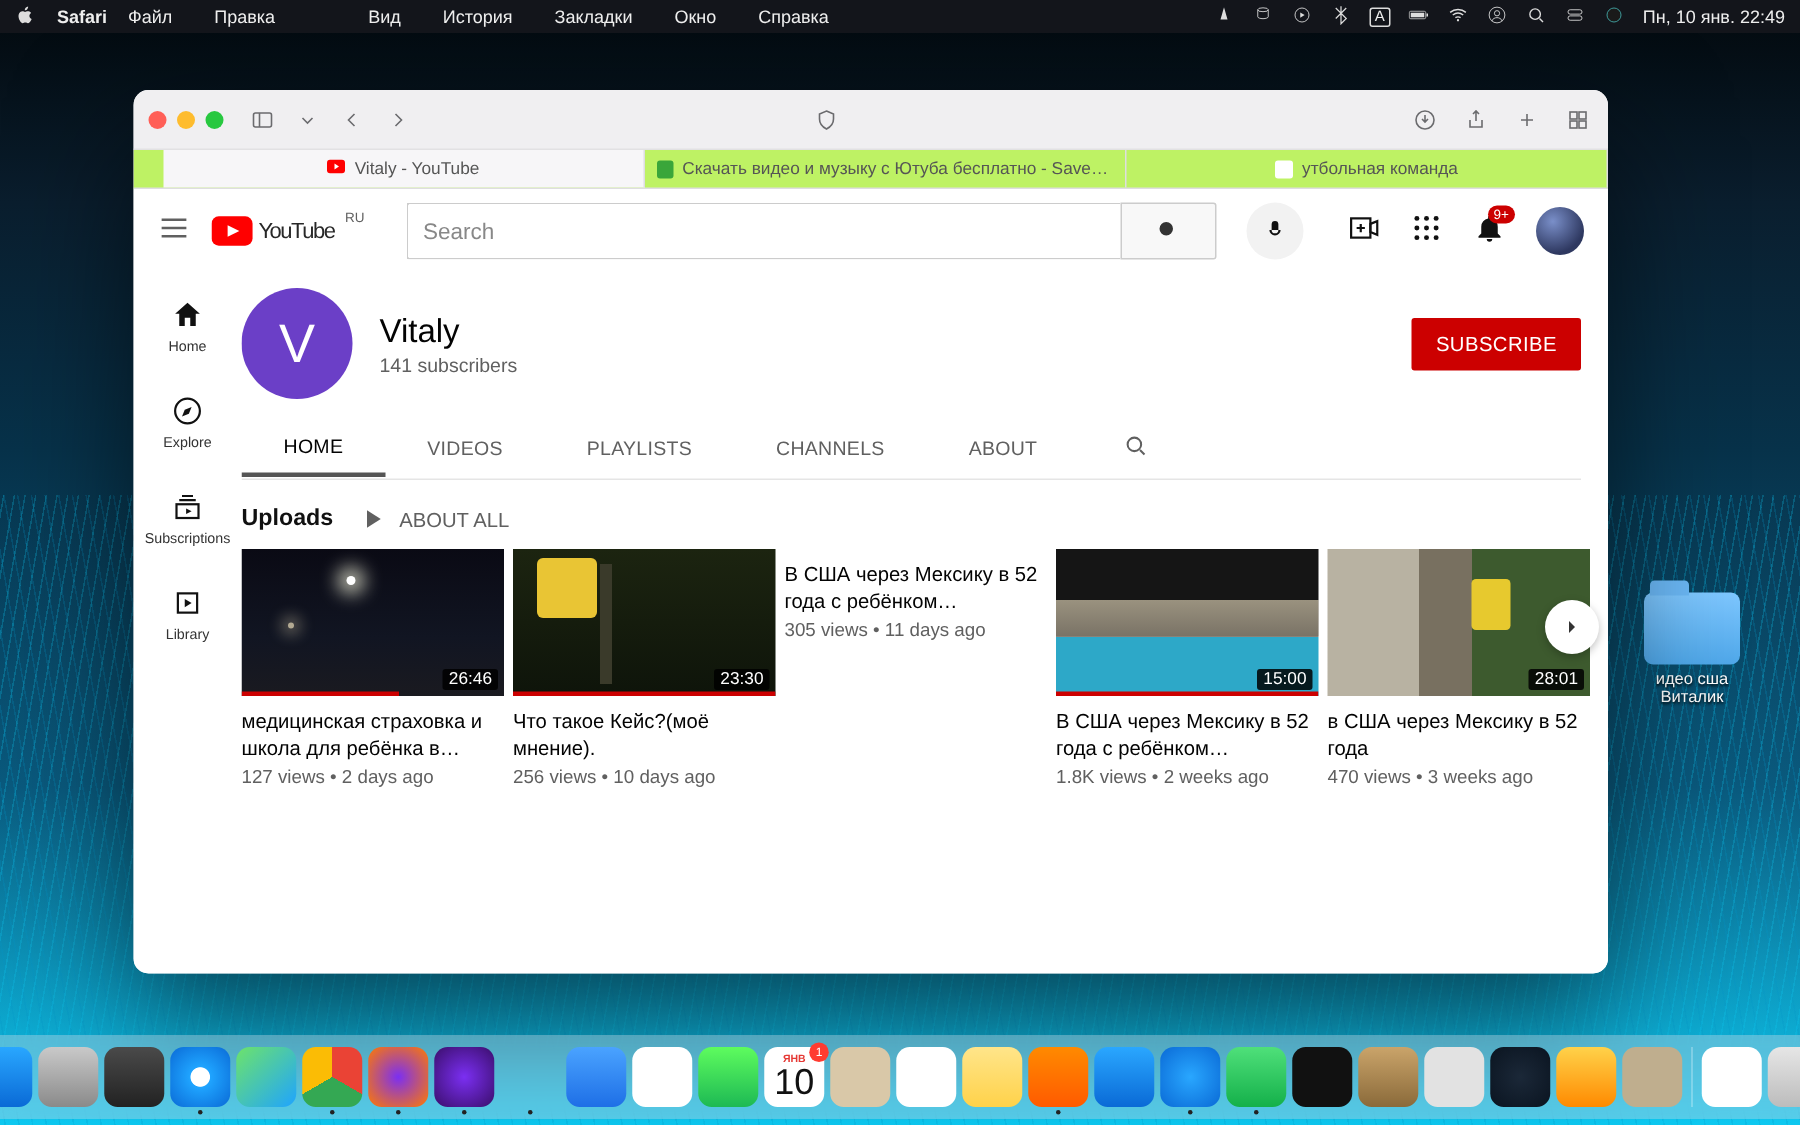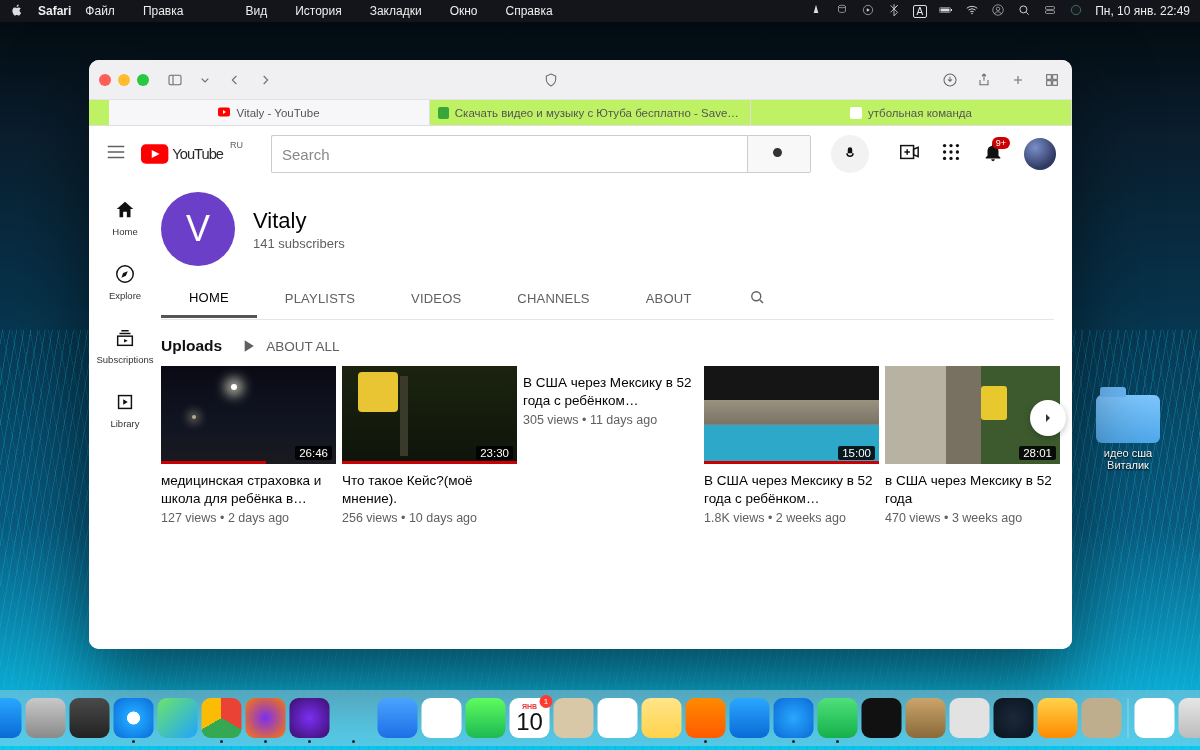--- a/index.html
+++ b/index.html
@@ -319,25 +319,26 @@
           </div>
         <div class="yt-main">
           <div class="channel-head">
             <div class="ch-avatar">
                 <span>V</span>
               </div>
             <div>
               <div class="ch-title">Vitaly</div>
               <div class="ch-subs">141 subscribers</div>
             </div>
+            <div class="sub-btn">SUBSCRIBE</div>
           </div>
           <div class="ch-tabs" id="chtabs">
               <div class="ch-tab active">HOME</div>
+              <div class="ch-tab">VIDEOS</div>
               <div class="ch-tab">PLAYLISTS</div>
-              <div class="ch-tab">VIDEOS</div>
               <div class="ch-tab">CHANNELS</div>
               <div class="ch-tab">ABOUT</div>
               <div class="ch-tab search"><svg viewBox="0 0 24 24">
                   <circle cx="11" cy="11" r="6" fill="none" stroke="#606060" stroke-width="1.8"></circle>
                   <path d="M16 16l4 4" stroke="#606060" stroke-width="1.8"></path>
                 </svg></div>
             </div>
           <div class="section-head">
             <h3>Uploads</h3>
             <div class="playall">

